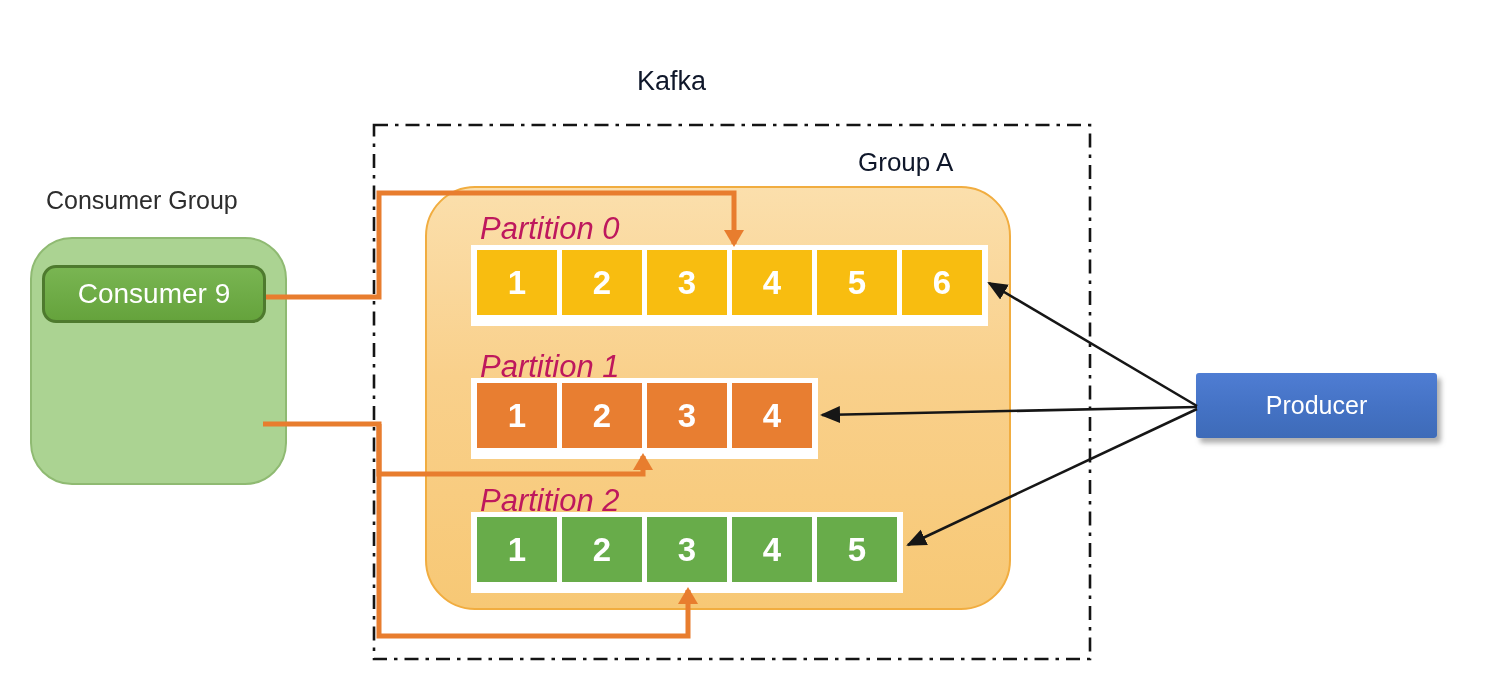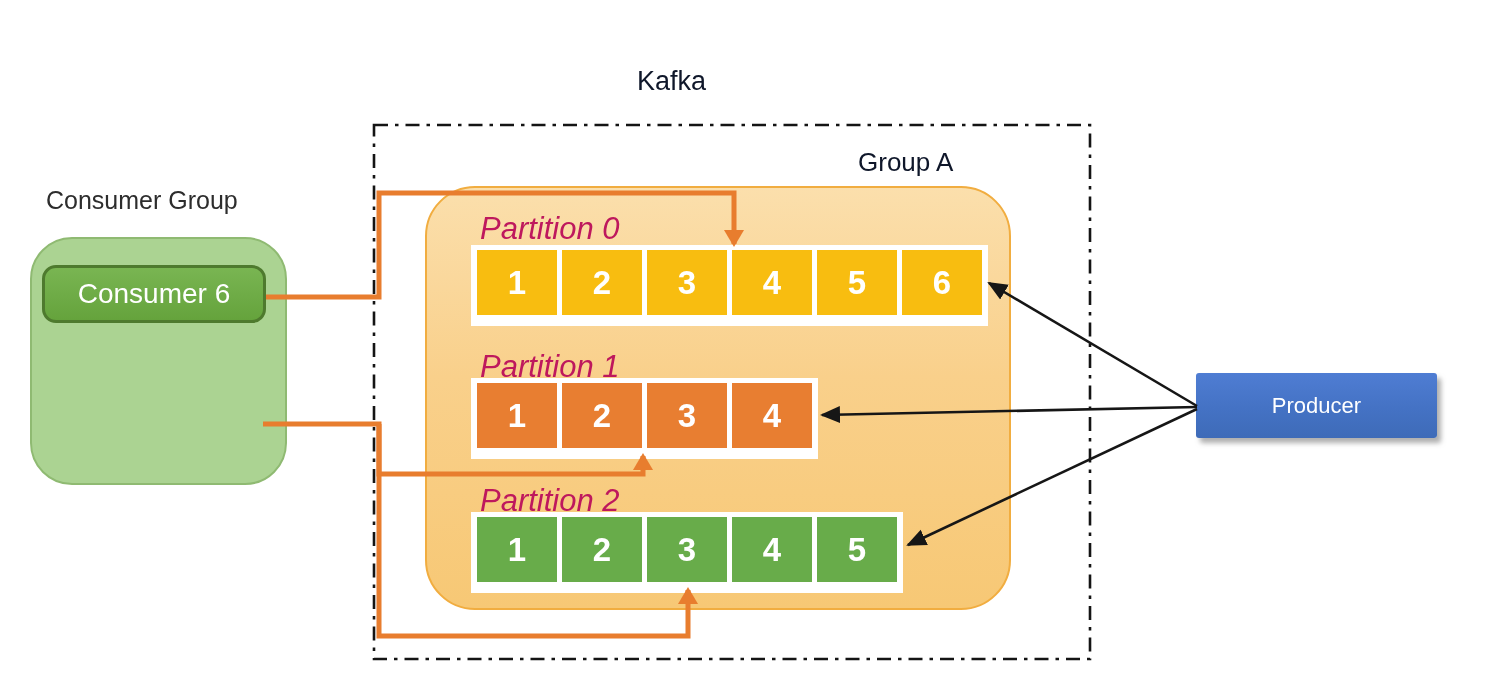--- a/index.html
+++ b/index.html
@@ -52,21 +52,21 @@
     background:linear-gradient(180deg,#79B552 0%, #65A33C 100%);
     color:#ffffff; font-size:28px; display:flex; align-items:center; justify-content:center;
     box-sizing:border-box;
   }
   .consumer0 { left:42px; top:265px; width:224px; height:58px; }
   .consumer1 { left:41px; top:394px; width:222px; height:56px; }
 
   .producer {
     position:absolute; left:1196px; top:373px; width:241px; height:65px;
     background:linear-gradient(180deg,#4F7DD3 0%, #4472C4 55%, #3E6BB8 100%);
-    color:#ffffff; font-size:22px; display:flex; align-items:center; justify-content:center;
+    color:#ffffff; font-size:25px; display:flex; align-items:center; justify-content:center;
     border-radius:3px; box-shadow:4px 5px 5px rgba(110,110,110,0.55);
   }
 
   .connector-layer {
     position:absolute; left:0; top:0; width:1490px; height:675px;
     pointer-events:none;
   }
 </style>
 </head>
 <body>
@@ -101,21 +101,21 @@
   <div class="prow prow2 p2">
     <div class="cell">1</div>
     <div class="cell">2</div>
     <div class="cell">3</div>
     <div class="cell">4</div>
     <div class="cell">5</div>
   </div>
 
   <div class="dlabel cg-label">Consumer Group</div>
   <div class="cg-box"></div>
-  <div class="consumer consumer0">Consumer 6</div>
+  <div class="consumer consumer0">Consumer 9</div>
 
   <div class="producer">Producer</div>
 
   <svg class="connector-layer" viewBox="0 0 1490 675" xmlns="http://www.w3.org/2000/svg">
     <defs>
       <marker id="arrowBlack" markerUnits="userSpaceOnUse" markerWidth="24" markerHeight="20" refX="18" refY="9" orient="auto">
         <polygon points="0,0.5 20,9 0,17.5" fill="#161616"></polygon>
       </marker>
       <marker id="arrowOrange" markerUnits="userSpaceOnUse" markerWidth="22" markerHeight="22" refX="14" refY="10" orient="auto">
         <polygon points="0,0 17,10 0,20" fill="#E87D2E"></polygon>

